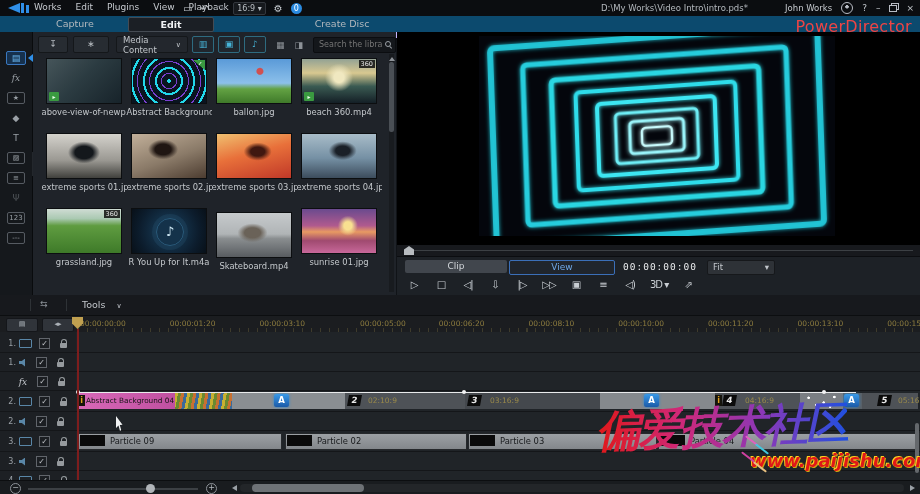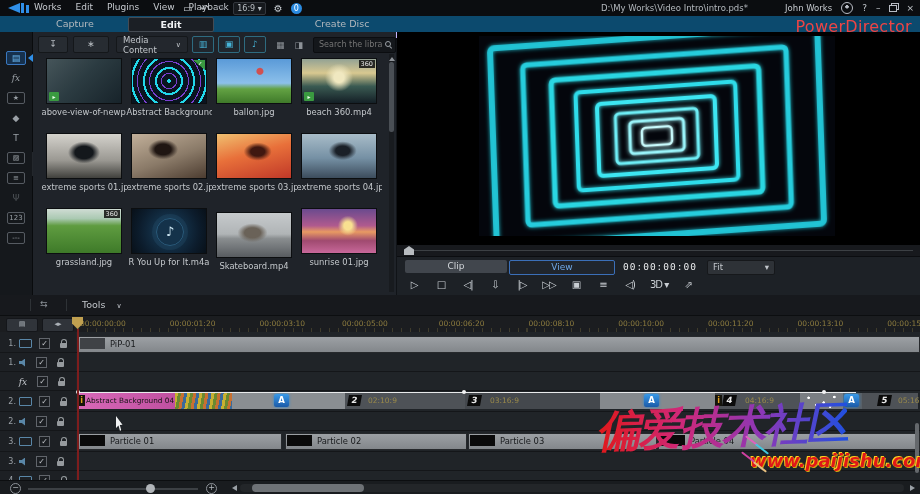--- a/index.html
+++ b/index.html
@@ -378,21 +378,21 @@
       <span class="abs" style="left:40px;top:4px;font-size:9px;color:#8a9096;">⇆</span>
       <span class="tl-sep abs" style="left:66px;"></span>
       <span id="tools-label" class="abs"><span>Tools</span>
         <span style="font-size:7px;margin-left:8px;">∨</span>
       </span>
     </div>
     <div id="tl-ruler" class="abs">
         <div class="tick-label" style="left: 80px;">00:00:00:00</div>
         <div class="tick-label" style="left: 169.7px;">00:00:01:20</div>
         <div class="tick-label" style="left: 259.4px;">00:00:03:10</div>
-        <div class="tick-label" style="left: 342px;">00:00:05:00</div>
+        <div class="tick-label" style="left: 360px;">00:00:05:00</div>
         <div class="tick-label" style="left: 438.8px;">00:00:06:20</div>
         <div class="tick-label" style="left: 528.5px;">00:00:08:10</div>
         <div class="tick-label" style="left: 618.2px;">00:00:10:00</div>
         <div class="tick-label" style="left: 707.9px; text-align: right;">00:00:11:20</div>
         <div class="tick-label" style="left: 797.6px;">00:00:13:10</div>
         <div class="tick-label" style="left: 887.3px;">00:00:15:00</div>
       </div>
     <div class="ruler-btn" style="left:6px;top:23px;">▤</div>
     <div class="ruler-btn" style="left:42px;top:23px;">◂▸</div>
     <div id="headers-bg" class="abs"></div>
@@ -403,24 +403,20 @@
         <div class="track-row-sep" style="top: 95px;"></div>
         <div class="track-row-sep" style="top: 116px;"></div>
         <div class="track-row-sep" style="top: 135px;"></div>
         <div class="track-row-sep" style="top: 156px;"></div>
         <div class="track-row-sep" style="top: 175px;"></div>
         <div class="track-row-sep" style="top: 194px;"></div>
       </div>
     <div id="playhead-handle" class="abs"></div>
     <div id="playhead-line" class="abs"></div>
 
-    <div class="clip" style="left:78px;top:41px;width:840px;">
-      <span class="cthumb"></span>
-      <span class="clabel">PiP-01</span>
-    </div>
 
     <div id="track2-group" class="abs">
       <div class="sel-line"></div>
       <div class="sel-dot" style="left:-2px;"></div>
       <div class="sel-dot" style="left:384px;"></div>
       <div class="sel-dot" style="left:744px;"></div>
       <div class="seg" style="left:0;width:97px;background:linear-gradient(90deg,#d868b8,#c050a0);">
         <span class="abs" style="left:8px;top:3px;font-size:7.3px;color:#141414;white-space:nowrap;">Abstract Background 04</span>
       </div>
       <div class="i-badge" style="left:0;">i</div>
@@ -445,21 +441,21 @@
           <div class="num-badge" style="left: 645px;">4</div>
           <div class="dur-text" style="left: 667px;">04:16:9</div>
           <div class="num-badge" style="left: 800px;">5</div>
           <div class="dur-text" style="left: 820px;">05:16</div>
         </div>
     </div>
 
     <div id="particle-clips">
         <div class="clip abs" style="left: 78px; top: 138px; width: 202px;">
           <div class="cthumb dark"></div>
-          <div class="clabel">Particle 01</div>
+          <div class="clabel">Particle 09</div>
         </div>
         <div class="clip abs" style="left: 285px; top: 138px; width: 180px;">
           <div class="cthumb dark"></div>
           <div class="clabel">Particle 02</div>
         </div>
         <div class="clip abs" style="left: 468px; top: 138px; width: 187px;">
           <div class="cthumb dark"></div>
           <div class="clabel">Particle 03</div>
         </div>
         <div class="clip abs" style="left: 658px; top: 138px; width: 260px;">

